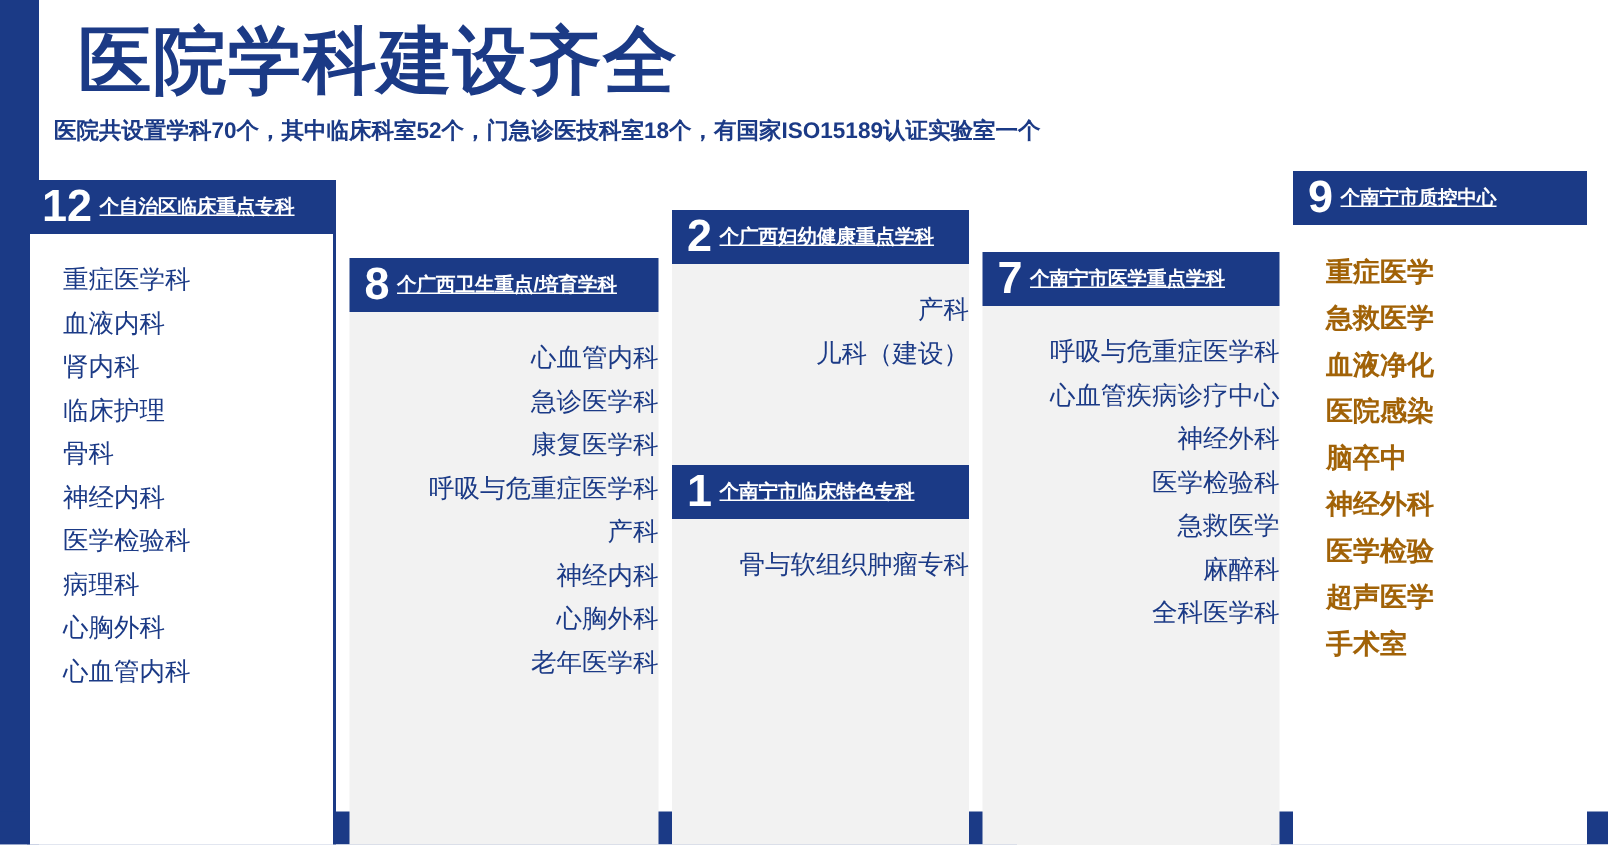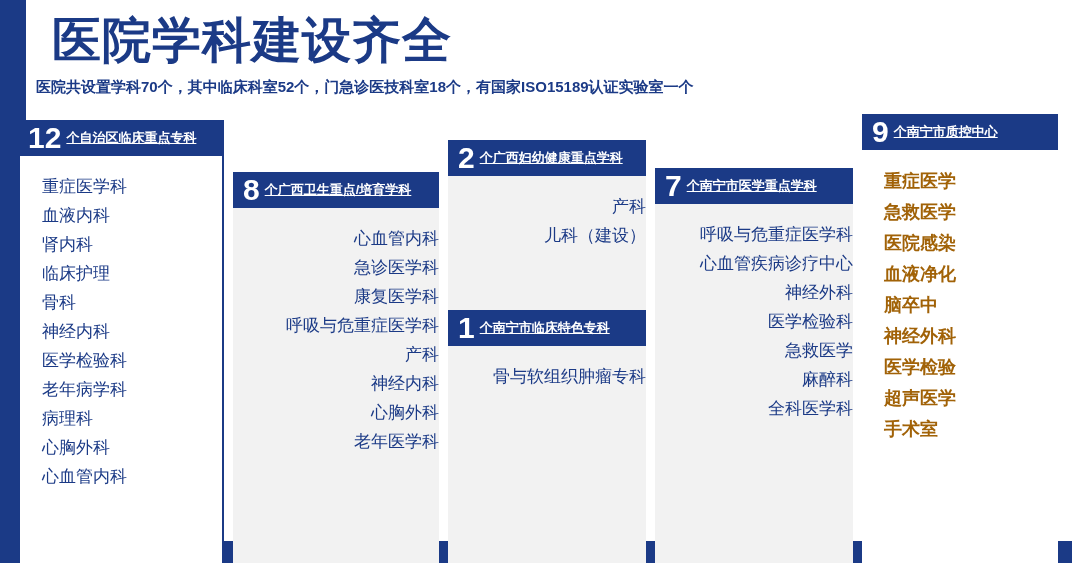--- a/index.html
+++ b/index.html
@@ -135,21 +135,20 @@
     <span class="htxt">个自治区临床重点专科</span>
   </div>
   <div class="col-body">
     <div class="item">重症医学科</div>
     <div class="item">血液内科</div>
     <div class="item">肾内科</div>
     <div class="item">临床护理</div>
     <div class="item">骨科</div>
     <div class="item">神经内科</div>
     <div class="item">医学检验科</div>
-    <div class="item">老年病学科</div>
     <div class="item">病理科</div>
     <div class="item">心胸外科</div>
     <div class="item">心血管内科</div>
   </div>
 </div>
 
 <div class="col" id="col2">
   <div class="col-header">
     <span class="num">8</span>
     <span class="htxt">个广西卫生重点/培育学科</span>
@@ -204,21 +203,21 @@
 </div>
 
 <div class="col" id="col5">
   <div class="col-header">
     <span class="num">9</span>
     <span class="htxt">个南宁市质控中心</span>
   </div>
   <div class="col-body">
     <div class="item dark">重症医学</div>
     <div class="item dark">急救医学</div>
+    <div class="item dark">血液净化</div>
     <div class="item dark">医院感染</div>
-    <div class="item dark">血液净化</div>
     <div class="item dark">脑卒中</div>
     <div class="item dark">神经外科</div>
     <div class="item dark">医学检验</div>
     <div class="item dark">超声医学</div>
     <div class="item dark">手术室</div>
   </div>
 </div>
 
 </body></html>

